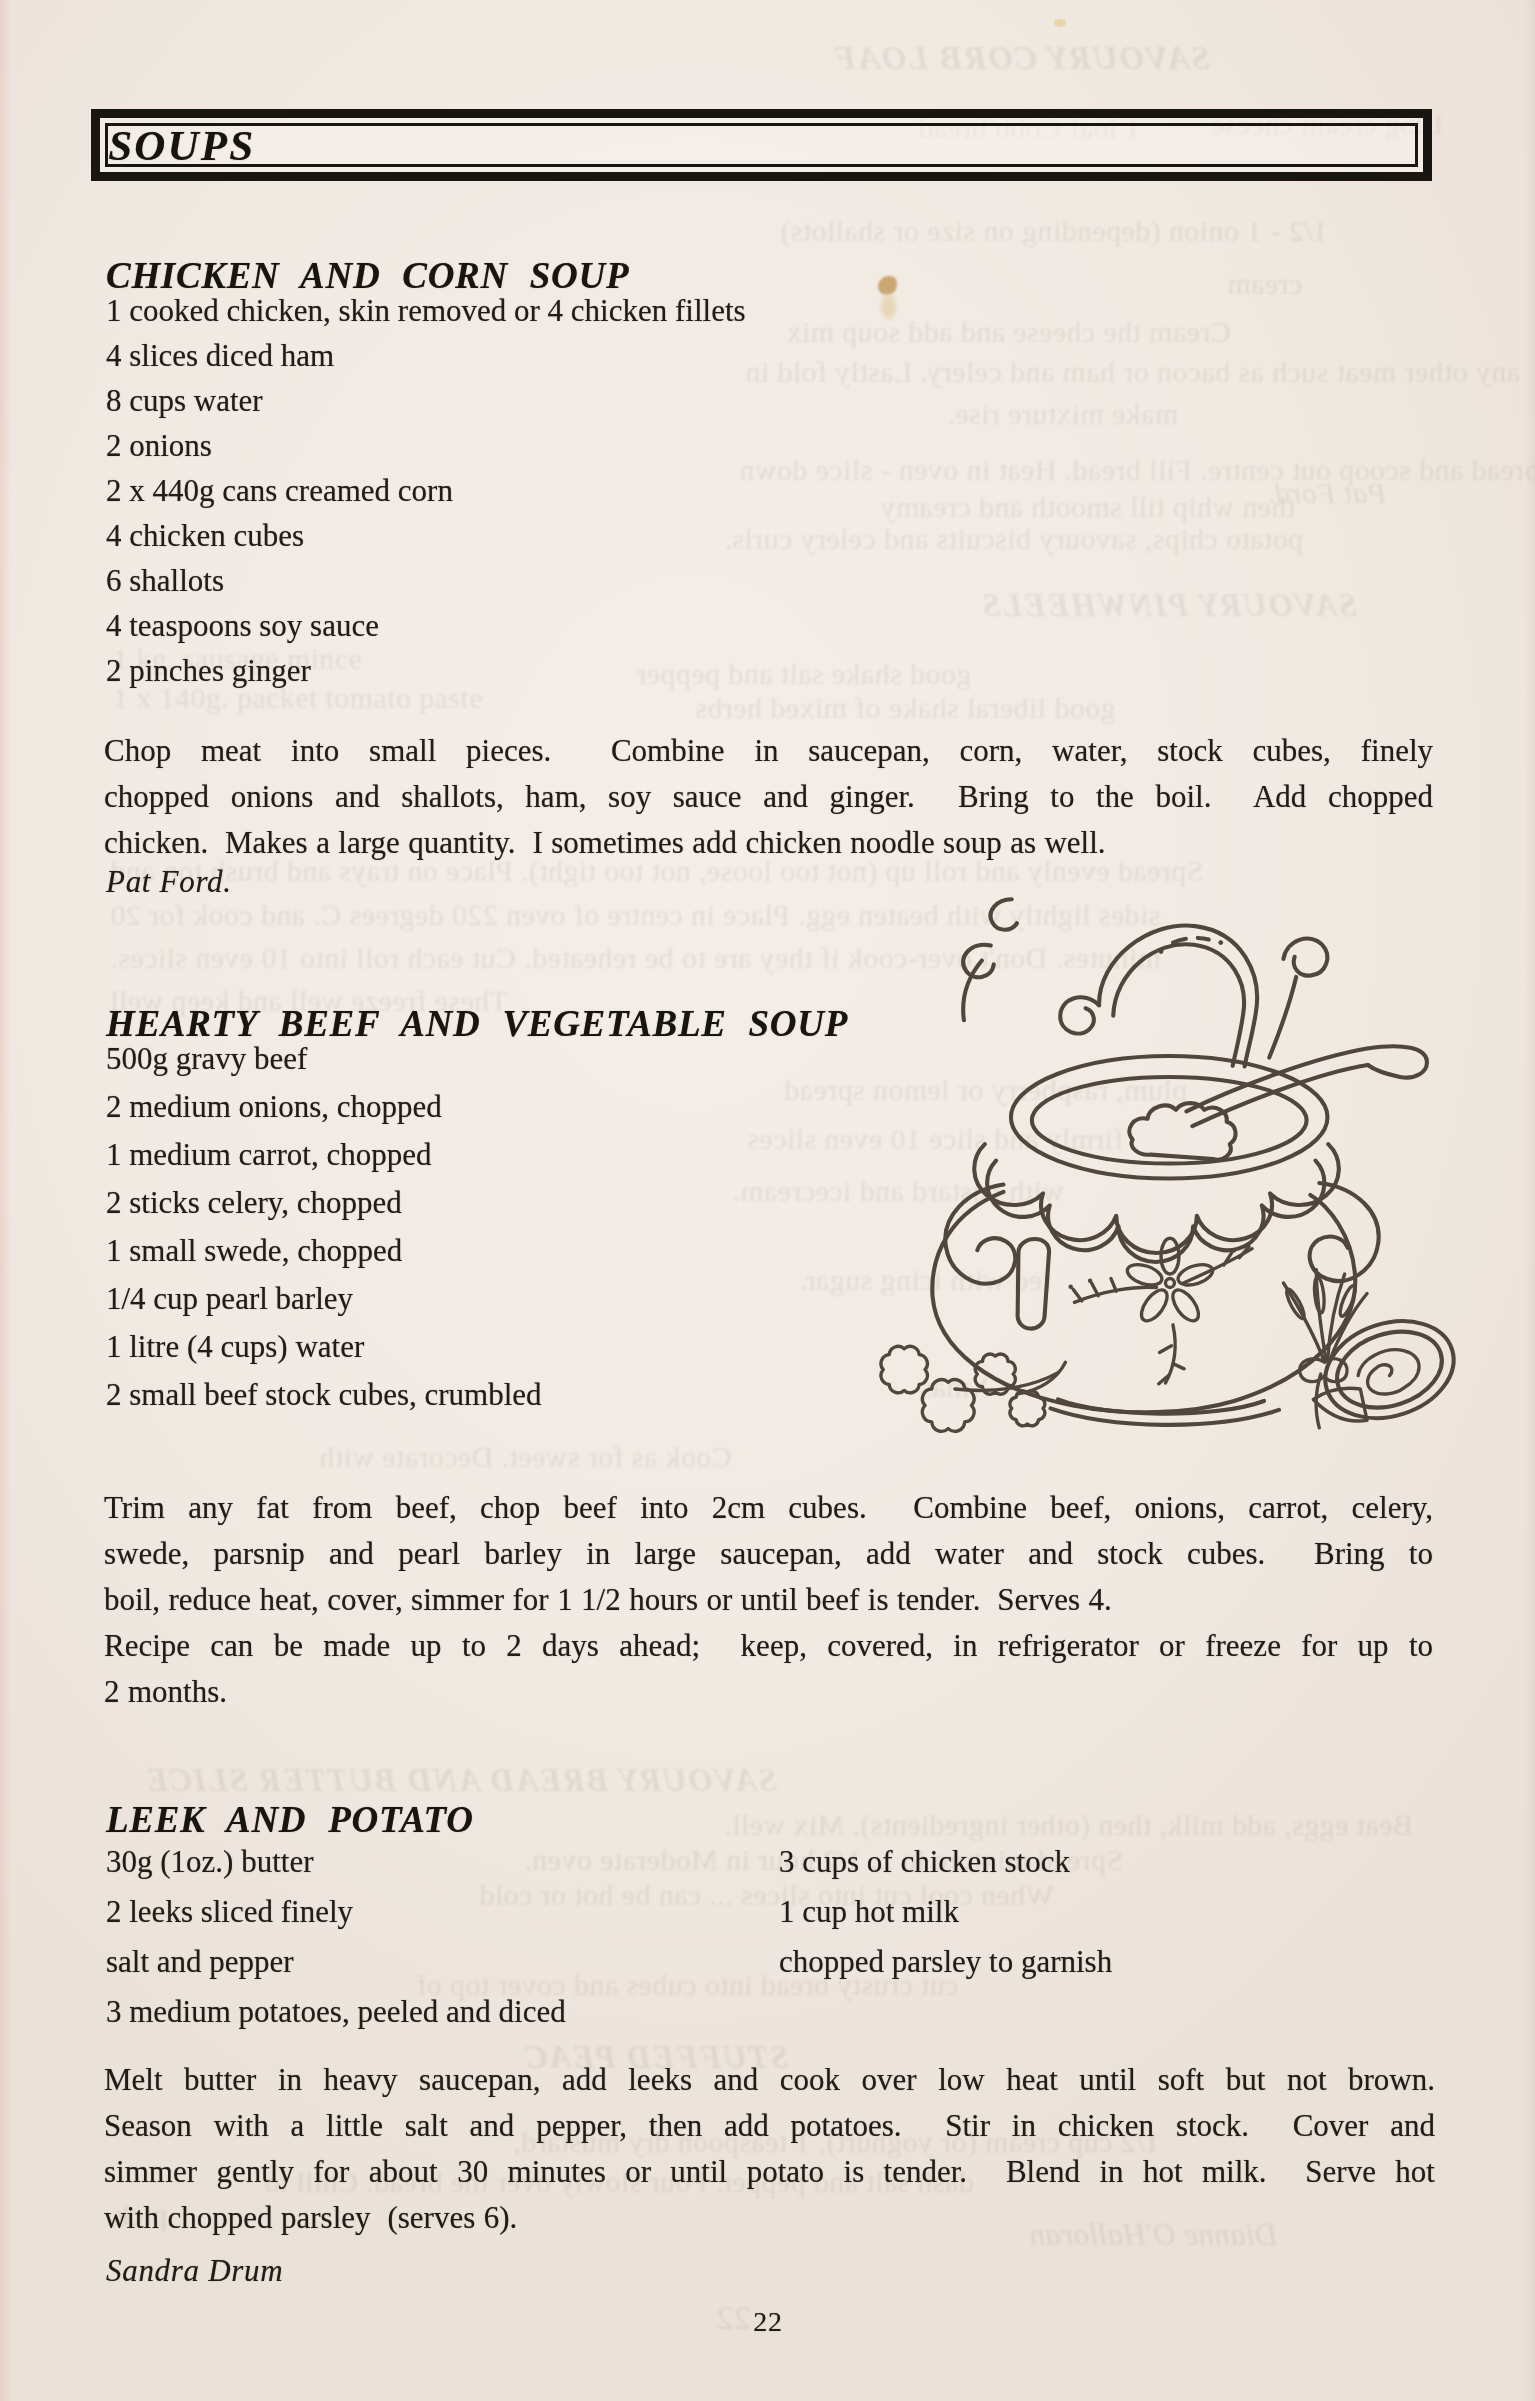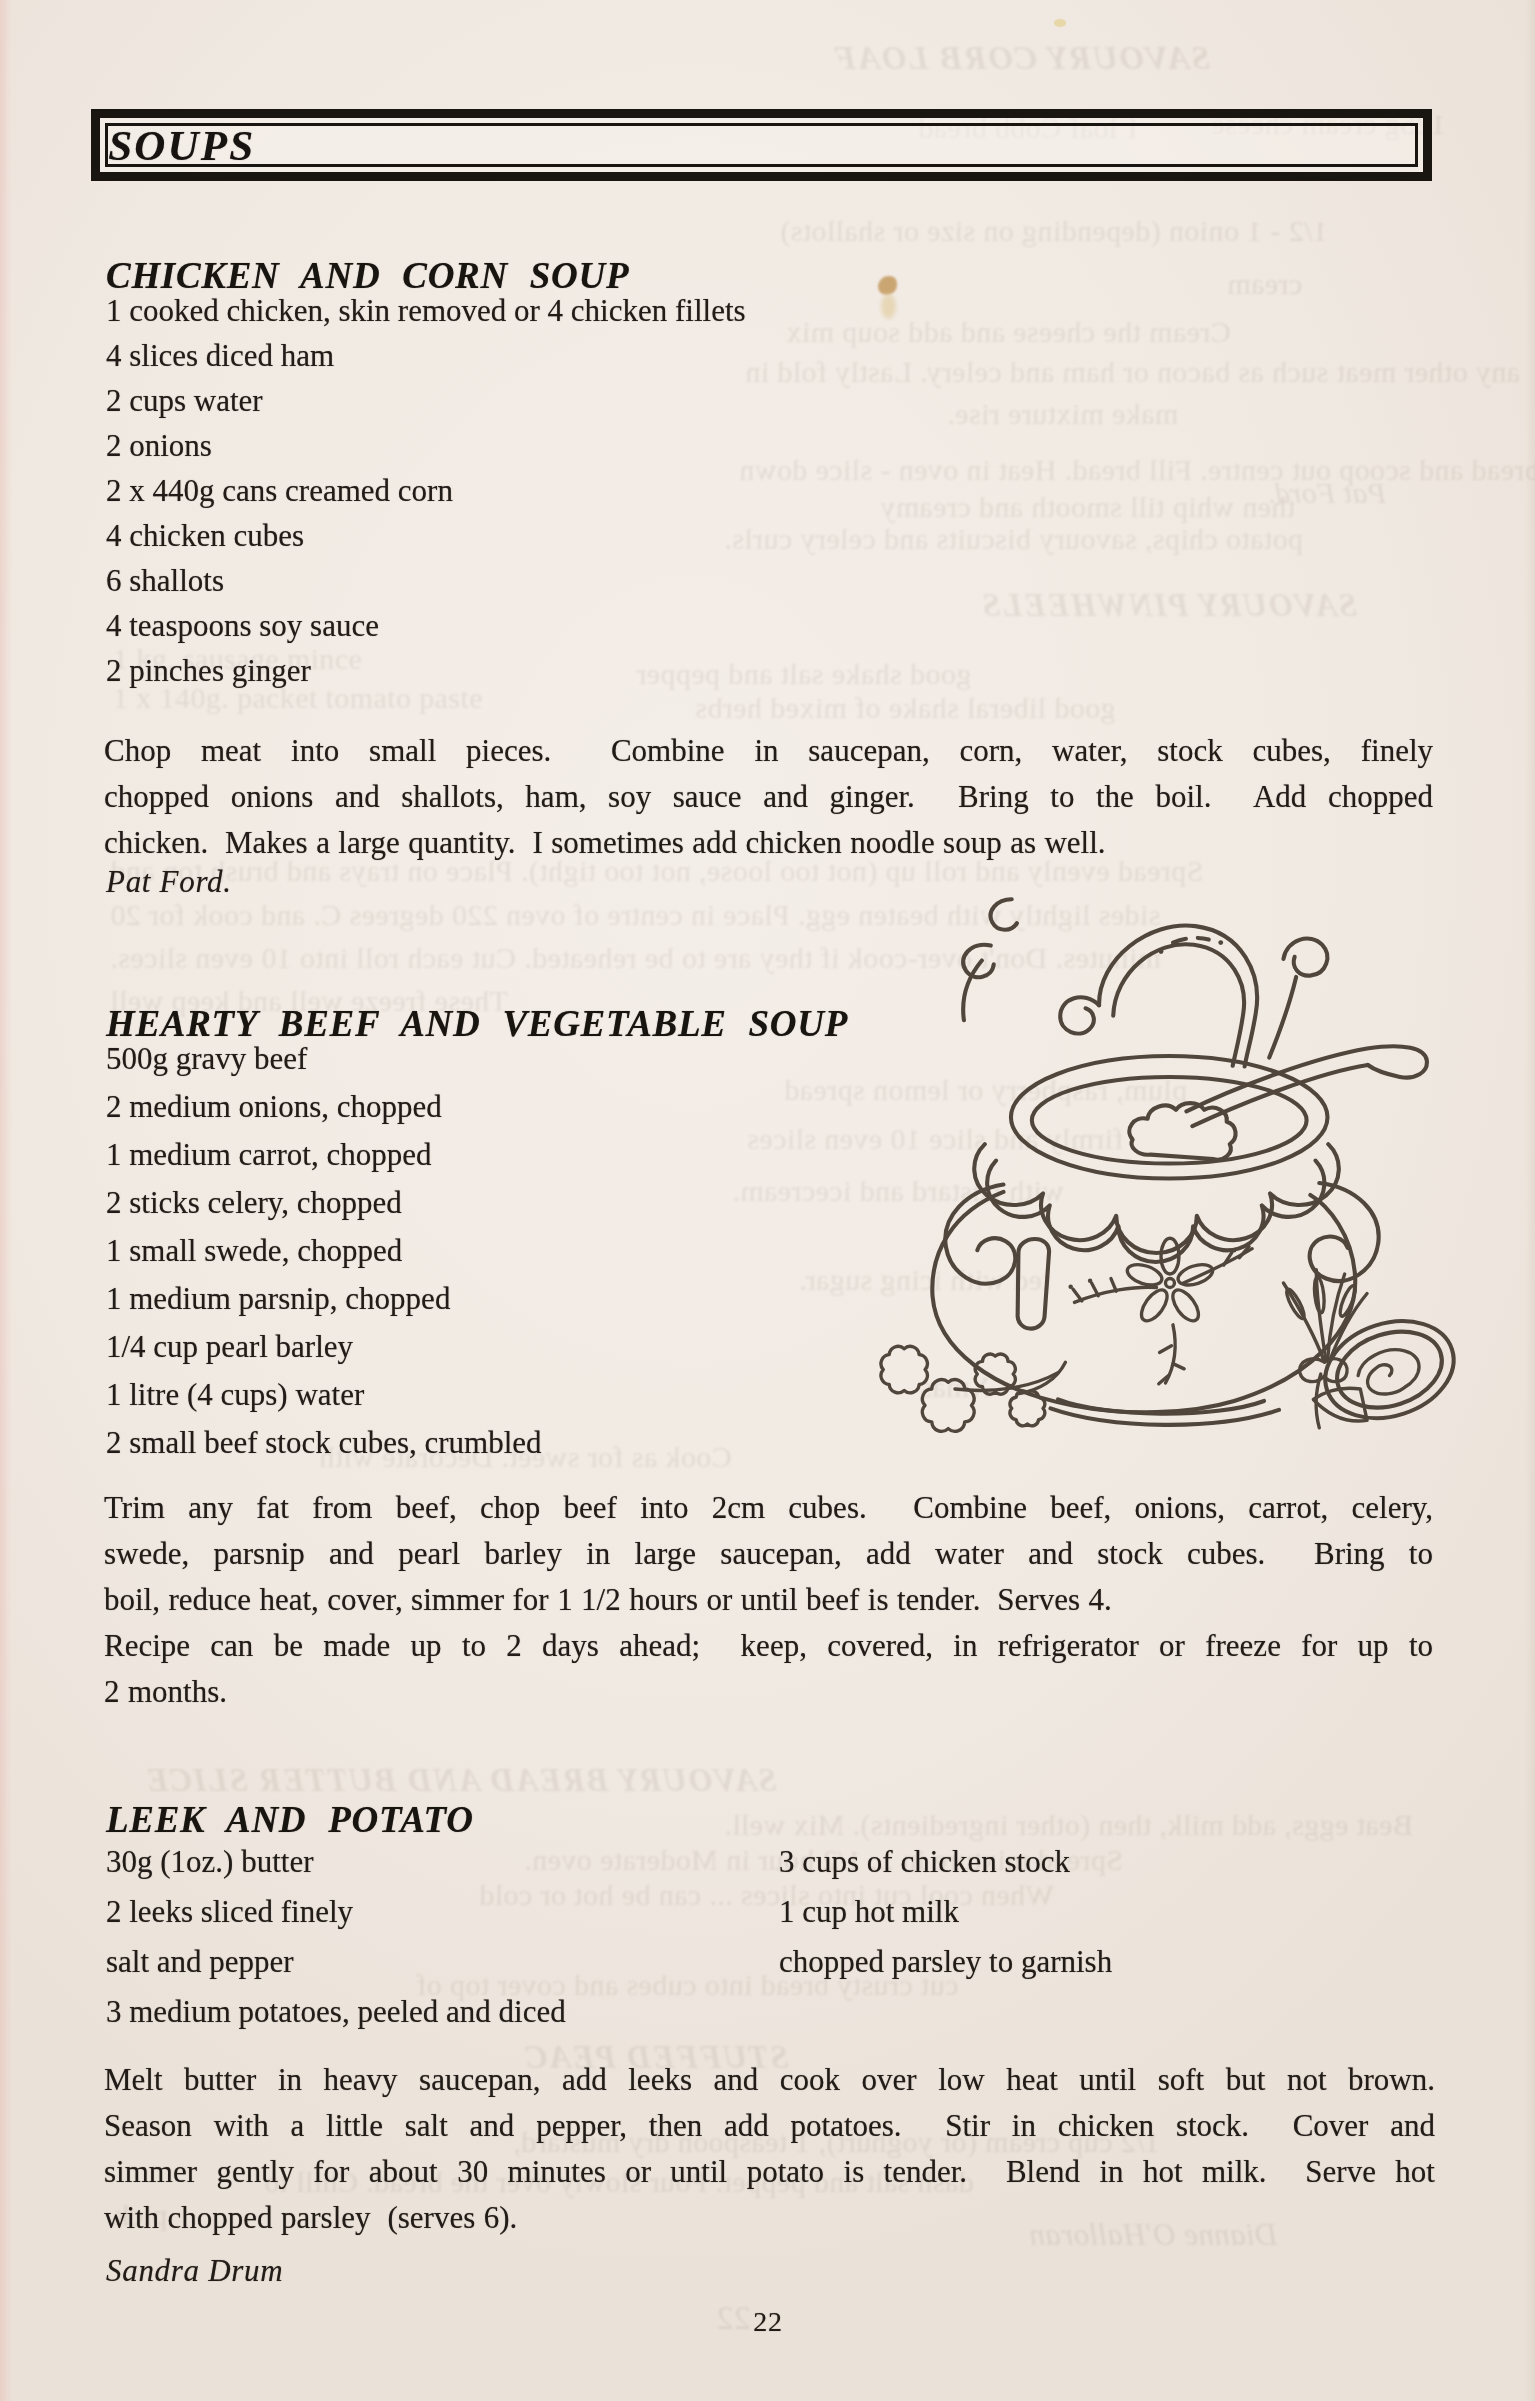--- a/index.html
+++ b/index.html
@@ -212,21 +212,21 @@
   </div>
 
   <div id="stain-speck"></div>
   <div id="stain-speck-tail"></div>
   <div id="fiber-speck"></div>
 
   <div class="recipe-title scan-text" style="left:106px;top:254px;">CHICKEN AND CORN SOUP</div>
   <div class="ing-block scan-text" style="left:106px;top:288px;line-height:45px;">
       <div class="ing-line">1 cooked chicken, skin removed or 4 chicken fillets</div>
       <div class="ing-line">4 slices diced ham</div>
-      <div class="ing-line">2 cups water</div>
+      <div class="ing-line">8 cups water</div>
       <div class="ing-line">2 onions</div>
       <div class="ing-line">2 x 440g cans creamed corn</div>
       <div class="ing-line">4 chicken cubes</div>
       <div class="ing-line">6 shallots</div>
       <div class="ing-line">4 teaspoons soy sauce</div>
       <div class="ing-line">2 pinches ginger</div>
     </div>
   <div class="method scan-text" style="left:104px;top:728px;width:1329px;">
       <div class="mline">Chop meat into small pieces.&nbsp; Combine in saucepan, corn, water, stock cubes, finely</div>
       <div class="mline">chopped onions and shallots, ham, soy sauce and ginger.&nbsp; Bring to the boil.&nbsp; Add chopped</div>
@@ -234,21 +234,20 @@
     </div>
   <div class="attrib scan-text" style="left:106px;top:864px;">Pat Ford.</div>
 
   <div class="recipe-title scan-text" style="left:106px;top:1002px;">HEARTY BEEF AND VEGETABLE SOUP</div>
   <div class="ing-block scan-text" style="left:106px;top:1035px;line-height:48px;">
       <div class="ing-line">500g gravy beef</div>
       <div class="ing-line">2 medium onions, chopped</div>
       <div class="ing-line">1 medium carrot, chopped</div>
       <div class="ing-line">2 sticks celery, chopped</div>
       <div class="ing-line">1 small swede, chopped</div>
-      <div class="ing-line">1 medium parsnip, chopped</div>
       <div class="ing-line">1/4 cup pearl barley</div>
       <div class="ing-line">1 litre (4 cups) water</div>
       <div class="ing-line">2 small beef stock cubes, crumbled</div>
     </div>
   <div class="method scan-text" style="left:104px;top:1485px;width:1329px;">
       <div class="mline">Trim any fat from beef, chop beef into 2cm cubes.&nbsp; Combine beef, onions, carrot, celery,</div>
       <div class="mline">swede, parsnip and pearl barley in large saucepan, add water and stock cubes.&nbsp; Bring to</div>
       <div class="mline short">boil, reduce heat, cover, simmer for 1 1/2 hours or until beef is tender.&nbsp; Serves 4.</div>
       <div class="mline">Recipe can be made up to 2 days ahead;&nbsp; keep, covered, in refrigerator or freeze for up to</div>
       <div class="mline short">2 months.</div>

